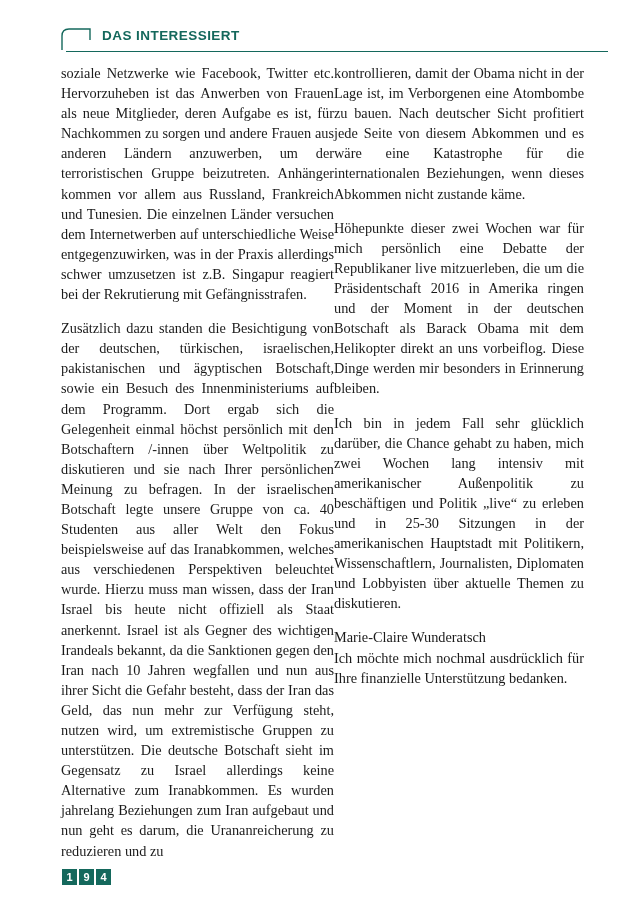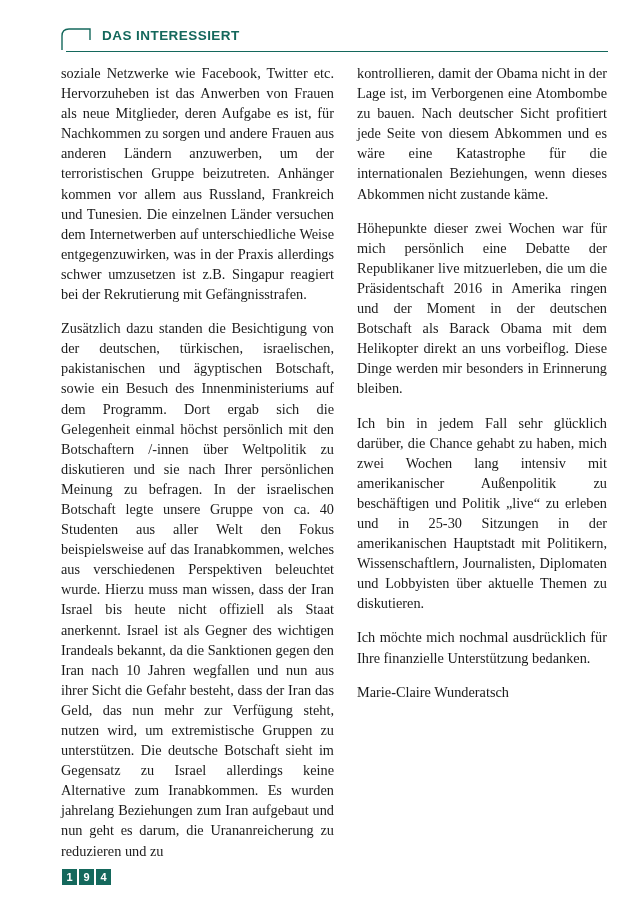--- a/index.html
+++ b/index.html
@@ -60,21 +60,20 @@
     background: #14685c;
   }
 
   
   .columns {
     position: absolute;
     left: 45px;
     top: 63px;
     width: 546px;
     display: flex;
-    gap: 23px;
   }
   .column {
     width: 273px;
   }
   .col-left  { width: 273px; }
   .col-right { width: 250px; }
 
   p.para {
     margin: 0 0 14px 0;
     font-size: 14.3px;
@@ -127,22 +126,22 @@
 
     <div class="column col-left">
       <p class="para">soziale Netzwerke wie Facebook, Twitter etc. Hervorzuheben ist das Anwerben von Frauen als neue Mitglieder,  deren Aufgabe es ist, für Nachkommen zu sorgen und andere Frauen aus anderen Ländern anzuwerben, um der terroristischen Gruppe beizutreten. Anhänger kommen vor allem aus Russland, Frankreich und Tunesien. Die einzelnen Länder versuchen dem Internetwerben auf unterschiedliche Weise entgegenzuwirken, was in der Praxis allerdings schwer umzusetzen ist z.B. Singapur reagiert bei der Rekrutierung mit Gefängnisstrafen.</p>
       <p class="para last">Zusätzlich dazu standen die Besichtigung von der deutschen, türkischen, israelischen, pakistanischen und ägyptischen Botschaft, sowie ein Besuch des Innenministeriums auf dem Programm. Dort ergab sich die Gelegenheit einmal höchst persönlich mit den Botschaftern /-innen über Weltpolitik zu diskutieren und sie nach Ihrer persönlichen Meinung zu befragen. In der israelischen Botschaft legte unsere Gruppe von ca. 40 Studenten aus aller Welt den Fokus beispielsweise auf das Iranabkommen, welches aus verschiedenen Perspektiven beleuchtet wurde. Hierzu muss man wissen, dass der Iran Israel bis heute nicht offiziell als Staat anerkennt. Israel ist als Gegner des wichtigen Irandeals bekannt, da die Sanktionen gegen den Iran nach 10 Jahren wegfallen und nun aus ihrer Sicht die Gefahr besteht, dass der Iran das Geld, das  nun mehr zur Verfügung steht, nutzen wird, um extremistische Gruppen zu unterstützen. Die deutsche Botschaft sieht im Gegensatz zu Israel allerdings keine Alternative zum Iranabkommen. Es wurden jahrelang Beziehungen zum Iran aufgebaut und nun geht es darum, die Urananreicherung zu reduzieren und zu</p>
     </div>
 
     <div class="column col-right">
       <p class="para">kontrollieren, damit der Obama nicht in der Lage ist, im Verborgenen eine Atombombe zu bauen. Nach deutscher Sicht profitiert jede Seite  von diesem Abkommen und es wäre eine Katastrophe für die internationalen Beziehungen, wenn dieses Abkommen nicht zustande käme.</p>
       <p class="para">Höhepunkte dieser zwei Wochen war für mich persönlich eine Debatte der Republikaner live mitzuerleben, die um die Präsidentschaft 2016 in Amerika ringen und der Moment in der deutschen Botschaft als Barack Obama mit dem Helikopter direkt an uns vorbeiflog. Diese Dinge werden mir besonders in Erinnerung bleiben.</p>
       <p class="para">Ich bin in jedem Fall sehr glücklich darüber, die Chance gehabt zu haben, mich zwei Wochen lang intensiv mit amerikanischer Außenpolitik zu beschäftigen und Politik „live“ zu erleben und in 25-30 Sitzungen in der amerikanischen Hauptstadt mit Politikern, Wissenschaftlern, Journalisten, Diplomaten und Lobbyisten über aktuelle Themen zu diskutieren.</p>
+      <p class="para signature">Marie-Claire Wunderatsch</p>
       <p class="para">Ich möchte mich nochmal ausdrücklich für Ihre finanzielle Unterstützung bedanken.</p>
-      <p class="para signature">Marie-Claire Wunderatsch</p>
     </div>
 
   </div>
 
   <div class="page-number">
     <span class="digit">1</span>
     <span class="digit">9</span>
     <span class="digit">4</span>
   </div>
 

